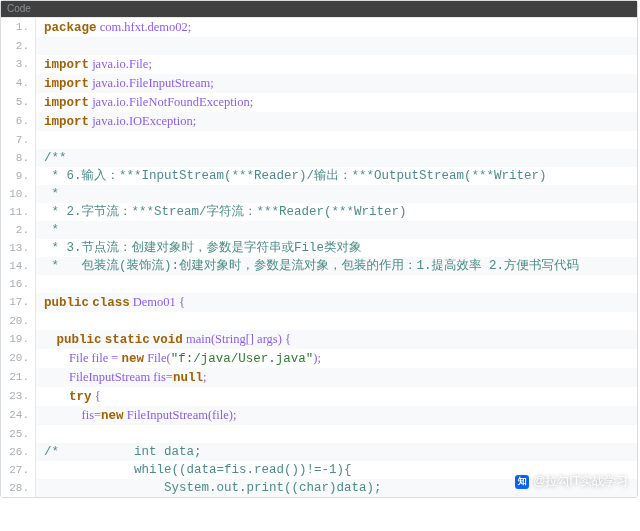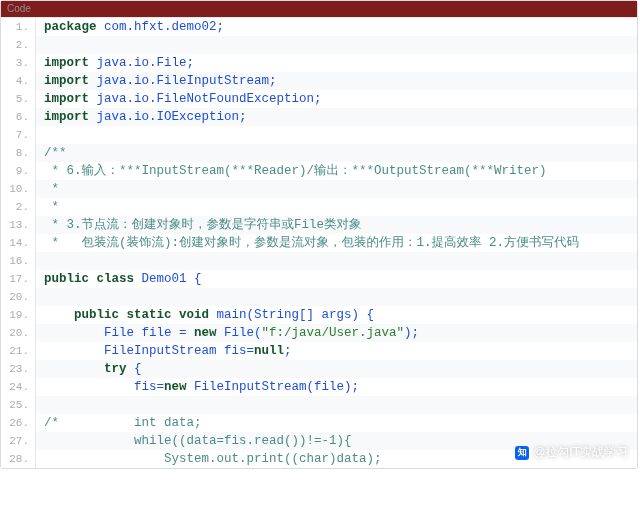--- a/index.html
+++ b/index.html
@@ -13,21 +13,21 @@
     font-size: 12.5px;
   }
   .code-block {
     border: 1px solid #d8dcdf;
     border-radius: 3px;
     width: 638px;
     box-sizing: border-box;
     background: #fff;
   }
   .code-header {
-    background: #7f1d1d;
+    background: #404040;
     border-bottom: 1px solid #e6e8ea;
     padding: 2px 6px 3px 6px;
     font-size: 10px;
     color: #8c8f92;
     font-family: Arial, sans-serif;
   }
   .code-body {
     display: flex;
     flex-direction: column;
   }
@@ -51,22 +51,22 @@
     flex: none;
     line-height: 16px;
   }
   .code-cell {
     flex: 1;
     padding: 1px 0 1px 8px;
     white-space: pre;
     line-height: 16px;
     color: #6d7479;
   }
-  .tok-kw   { color: #14532d; font-weight: bold; }
-  .tok-pl   { color: #1d4ed8; }
+  .tok-kw   { color: #a16207; font-weight: bold; }
+  .tok-pl   { color: #8b5cf6; font-family: Liberation Serif, serif; }
   .tok-str  { color: #2e7d32; }
   .tok-cmt  { color: #4c8c87; }
   .watermark {
     position: absolute;
     right: 12px;
     bottom: 8px;
     font-family: Arial, sans-serif;
     font-size: 12px;
     color: #ffffff;
     text-shadow: 0 0 4px rgba(0,0,0,.4);
@@ -123,20 +123,24 @@
         </div>
         <div class="line">
           <div class="gutter">9.</div>
           <div class="code-cell"><span class="tok-cmt"> * 6.输入：***InputStream(***Reader)/输出：***OutputStream(***Writer)</span></div>
         </div>
         <div class="line">
           <div class="gutter">10.</div>
           <div class="code-cell"><span class="tok-cmt"> *</span></div>
         </div>
         <div class="line">
+          <div class="gutter">11.</div>
+          <div class="code-cell"><span class="tok-cmt"> * 2.字节流：***Stream/字符流：***Reader(***Writer)</span></div>
+        </div>
+        <div class="line">
           <div class="gutter">2.</div>
           <div class="code-cell"><span class="tok-cmt"> *</span></div>
         </div>
         <div class="line">
           <div class="gutter">13.</div>
           <div class="code-cell"><span class="tok-cmt"> * 3.节点流：创建对象时，参数是字符串或File类对象</span></div>
         </div>
         <div class="line">
           <div class="gutter">14.</div>
           <div class="code-cell"><span class="tok-cmt"> *   包装流(装饰流):创建对象时，参数是流对象，包装的作用：1.提高效率 2.方便书写代码</span></div>

